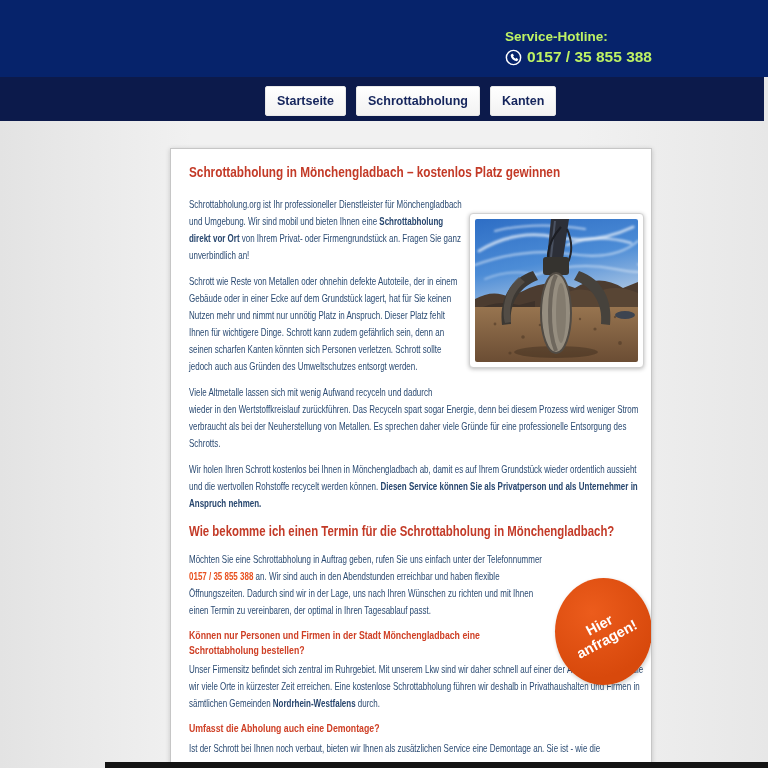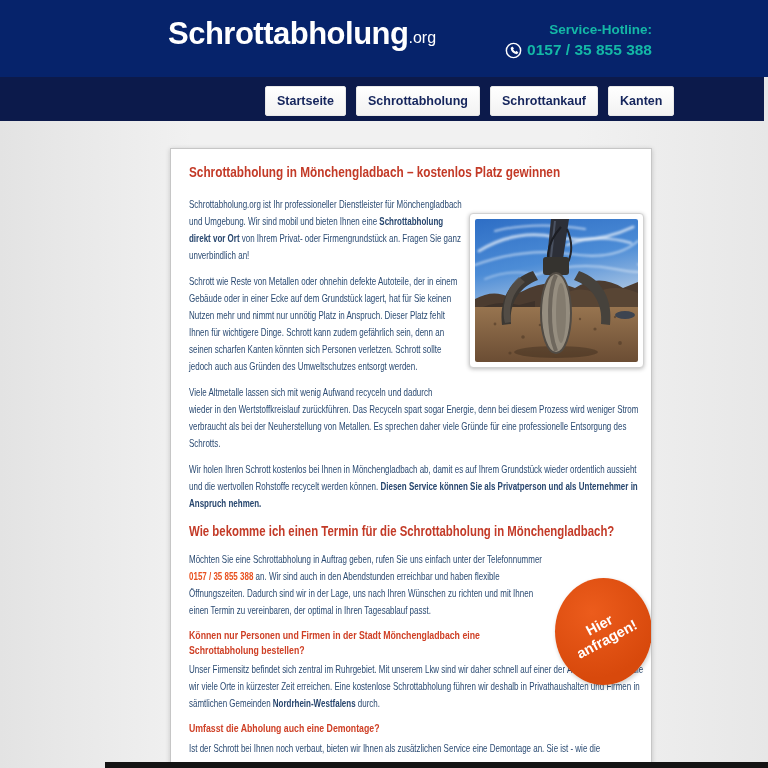--- a/index.html
+++ b/index.html
@@ -4,21 +4,21 @@
 <style>
   html,body{margin:0;padding:0;}
   #page{position:relative;width:768px;height:768px;overflow:hidden;
         background:linear-gradient(to right,#e3e3e3,#f1f1f1 25%,#f1f1f1 75%,#e7e7e7);
         font-family:"Liberation Sans",sans-serif;}
   
   .hdr{position:absolute;top:0;left:0;right:0;height:77px;background:#06236b;}
   .logo{position:absolute;left:168px;top:16px;color:#fff;white-space:nowrap;}
   .logo .main{font-size:31px;font-weight:700;letter-spacing:-0.5px;}
   .logo .suffix{font-size:16px;font-weight:400;position:relative;top:-1px;}
-  .hotline{position:absolute;right:116px;top:22px;color:#14b8a6;text-align:right;}
+  .hotline{position:absolute;right:116px;top:29px;color:#bef264;text-align:left;}
   .hotline .lbl{font-size:13.5px;font-weight:700;margin-bottom:4px;}
   .hotline .num{font-size:15.5px;font-weight:700;display:flex;align-items:center;gap:5px;justify-content:flex-end;}
   .phone-ic{width:17px;height:17px;display:inline-block;}
   
   .nav{position:absolute;top:77px;left:0;right:4px;height:44px;background:#0c1a4b;}
   .nav-row{position:absolute;left:265px;top:9px;display:flex;gap:10px;}
   .nav-btn{background:linear-gradient(#ffffff,#f2f2f2);color:#15255c;font-size:12.5px;font-weight:700;
            padding:7px 11px;border-radius:2px;border:1px solid #e8e8e8;cursor:pointer;white-space:nowrap;}
   
   .card{position:absolute;left:170px;top:148px;width:482px;height:660px;background:#fff;
@@ -50,38 +50,36 @@
   .badge-txt span{display:block;}
   
   .edge-strip{position:absolute;left:105px;right:0;bottom:0;height:6px;background:#141414;z-index:9;}
 </style>
 </head>
 <body>
 
 <div id="page">
 
   <div class="hdr">
-    <div class="logo"><span class="main">Schrottabholung</span><span class="suffix">.org</span></div>
     <div class="hotline">
       <div class="lbl">Service-Hotline:</div>
       <div class="num">
         <svg class="phone-ic" viewBox="0 0 20 20">
           <circle cx="10" cy="10" r="8.4" fill="none" stroke="#ffffff" stroke-width="1.7"></circle>
           <path d="M6.6,7.1 l1.9,-1.9 2.1,2.1 -1.1,1.1 a5.6,5.6 0 0 0 3.1,3.1 l1.1,-1.1 2.1,2.1 -1.9,1.9 c-4.2,-0.5 -6.8,-3.1 -7.3,-7.3 z" fill="#ffffff"></path>
         </svg>
         <span>0157 / 35 855 388</span>
       </div>
     </div>
   </div>
 
   <div class="nav">
     <div class="nav-row">
       <div class="nav-btn">Startseite</div>
       <div class="nav-btn">Schrottabholung</div>
-      <div class="nav-btn">Schrottankauf</div>
       <div class="nav-btn">Kanten</div>
     </div>
   </div>
 
   <div class="card">
 
     <h1 class="t cx">Schrottabholung in Mönchengladbach – kostenlos Platz gewinnen</h1>
 
     <p class="b cx w-narrow"><span>Schrottabholung.org ist Ihr professioneller Dienstleister für Mönchengladbach und Umgebung. Wir sind mobil und bieten Ihnen eine </span><strong>Schrottabholung direkt vor Ort</strong><span> von Ihrem Privat- oder Firmengrundstück an. Fragen Sie ganz unverbindlich an!</span></p>
 

